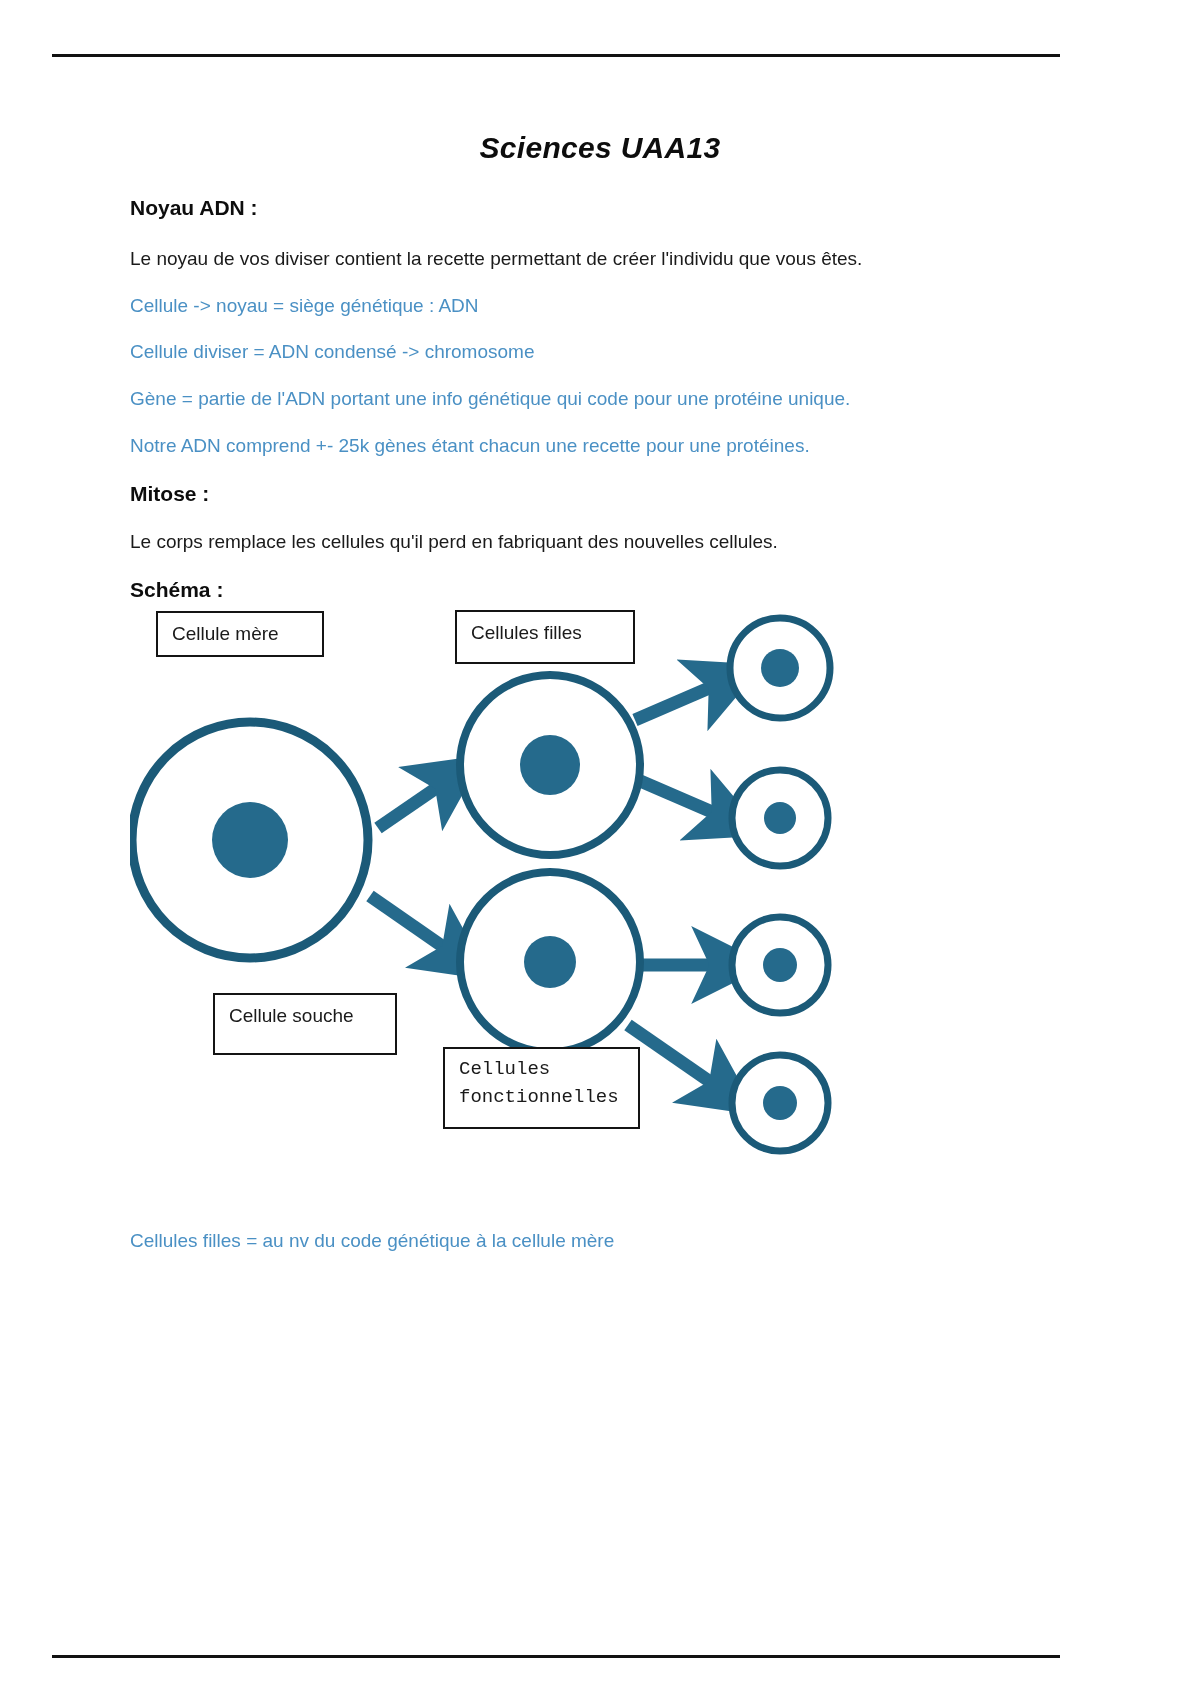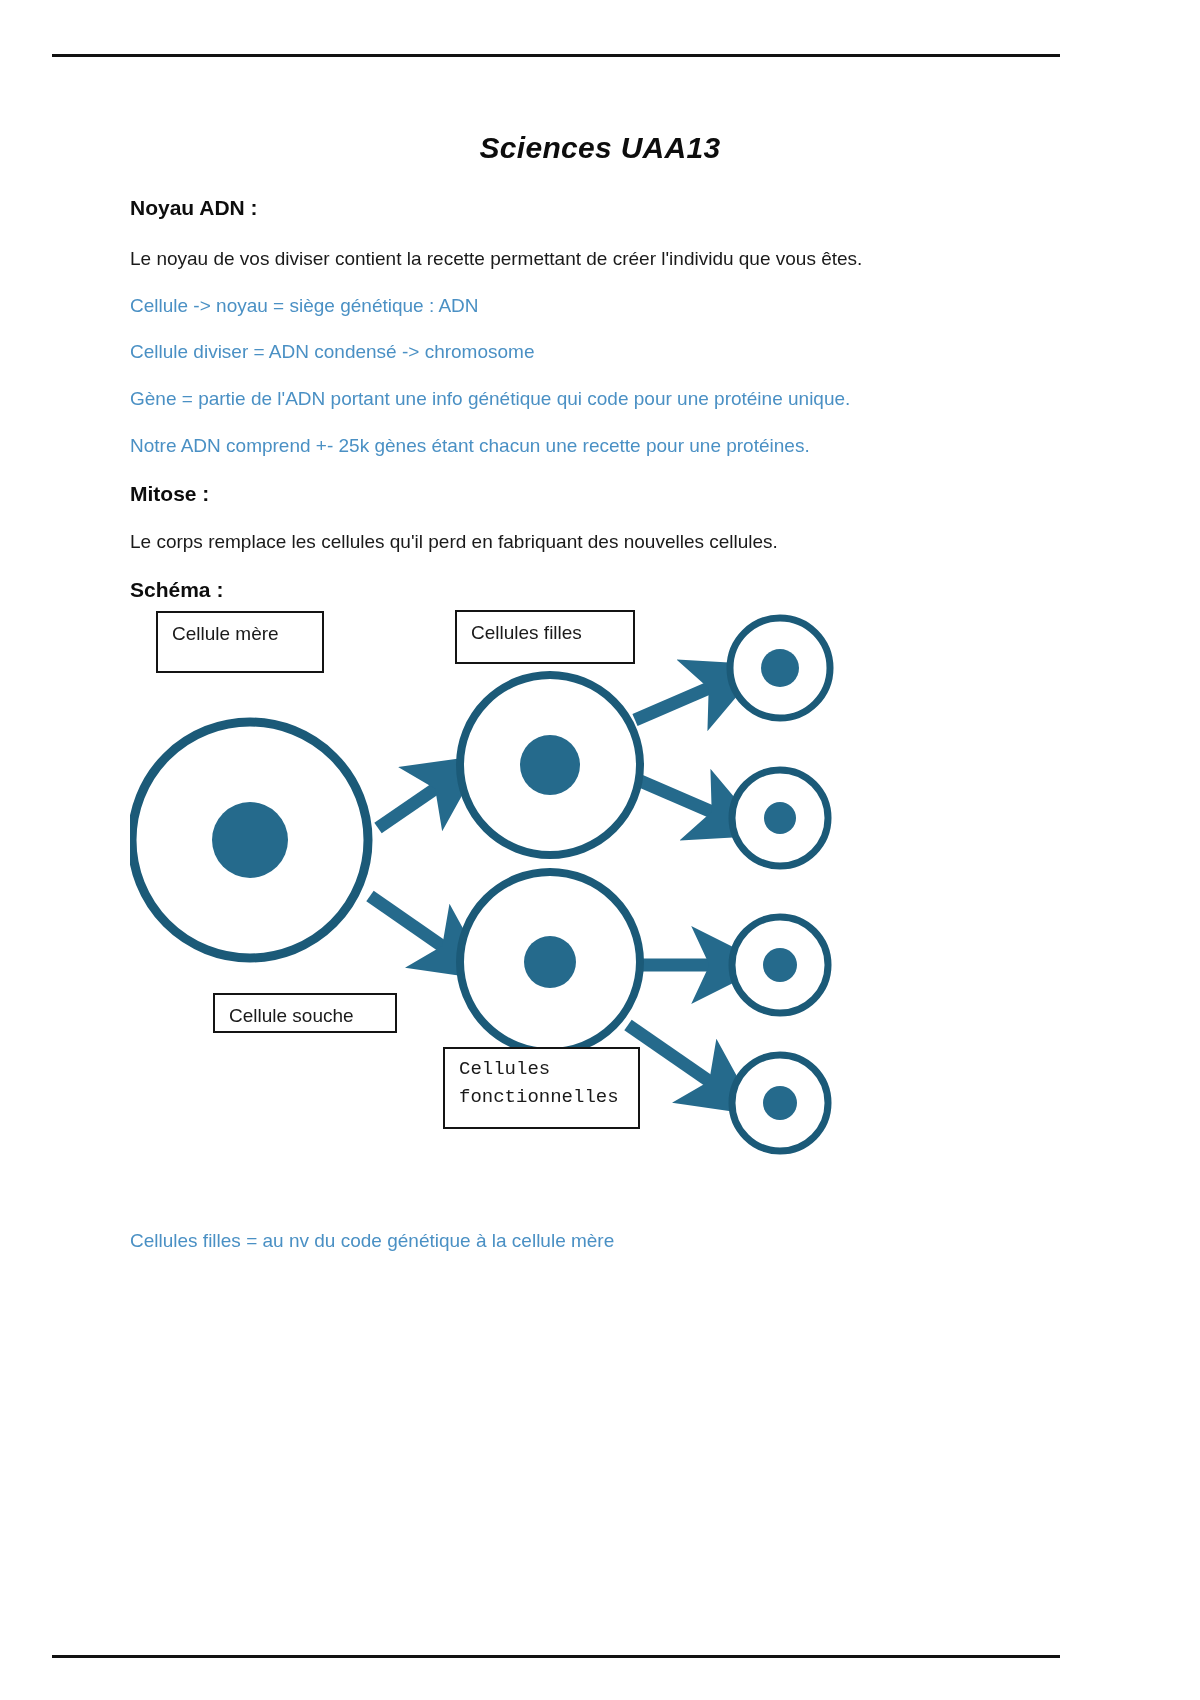--- a/index.html
+++ b/index.html
@@ -77,23 +77,23 @@
   .lbl-box {
     position: absolute;
     border: 2px solid #141414;
     background: #ffffff;
     box-sizing: border-box;
     font-size: 19px;
     color: #1a1a1a;
     padding: 7px 14px;
     line-height: 1.45;
   }
-  #lbl-mere      { left: 26px;  top: 11px;  width: 168px; height: 62px; }
+  #lbl-mere      { left: 26px;  top: 11px;  width: 168px; height: 46px; }
   #lbl-filles    { left: 325px; top: 10px;  width: 180px; height: 54px; }
-  #lbl-souche    { left: 83px;  top: 393px; width: 184px; height: 40px; }
+  #lbl-souche    { left: 83px;  top: 393px; width: 184px; height: 62px; }
   #lbl-fonction  { left: 313px; top: 447px; width: 197px; height: 82px; font-family: Liberation Mono, monospace; }
 </style>
 </head>
 <body>
 
 <div class="page">
 
   <div class="rule-top"></div>
 
   <div class="doc-title">Sciences UAA13</div>

